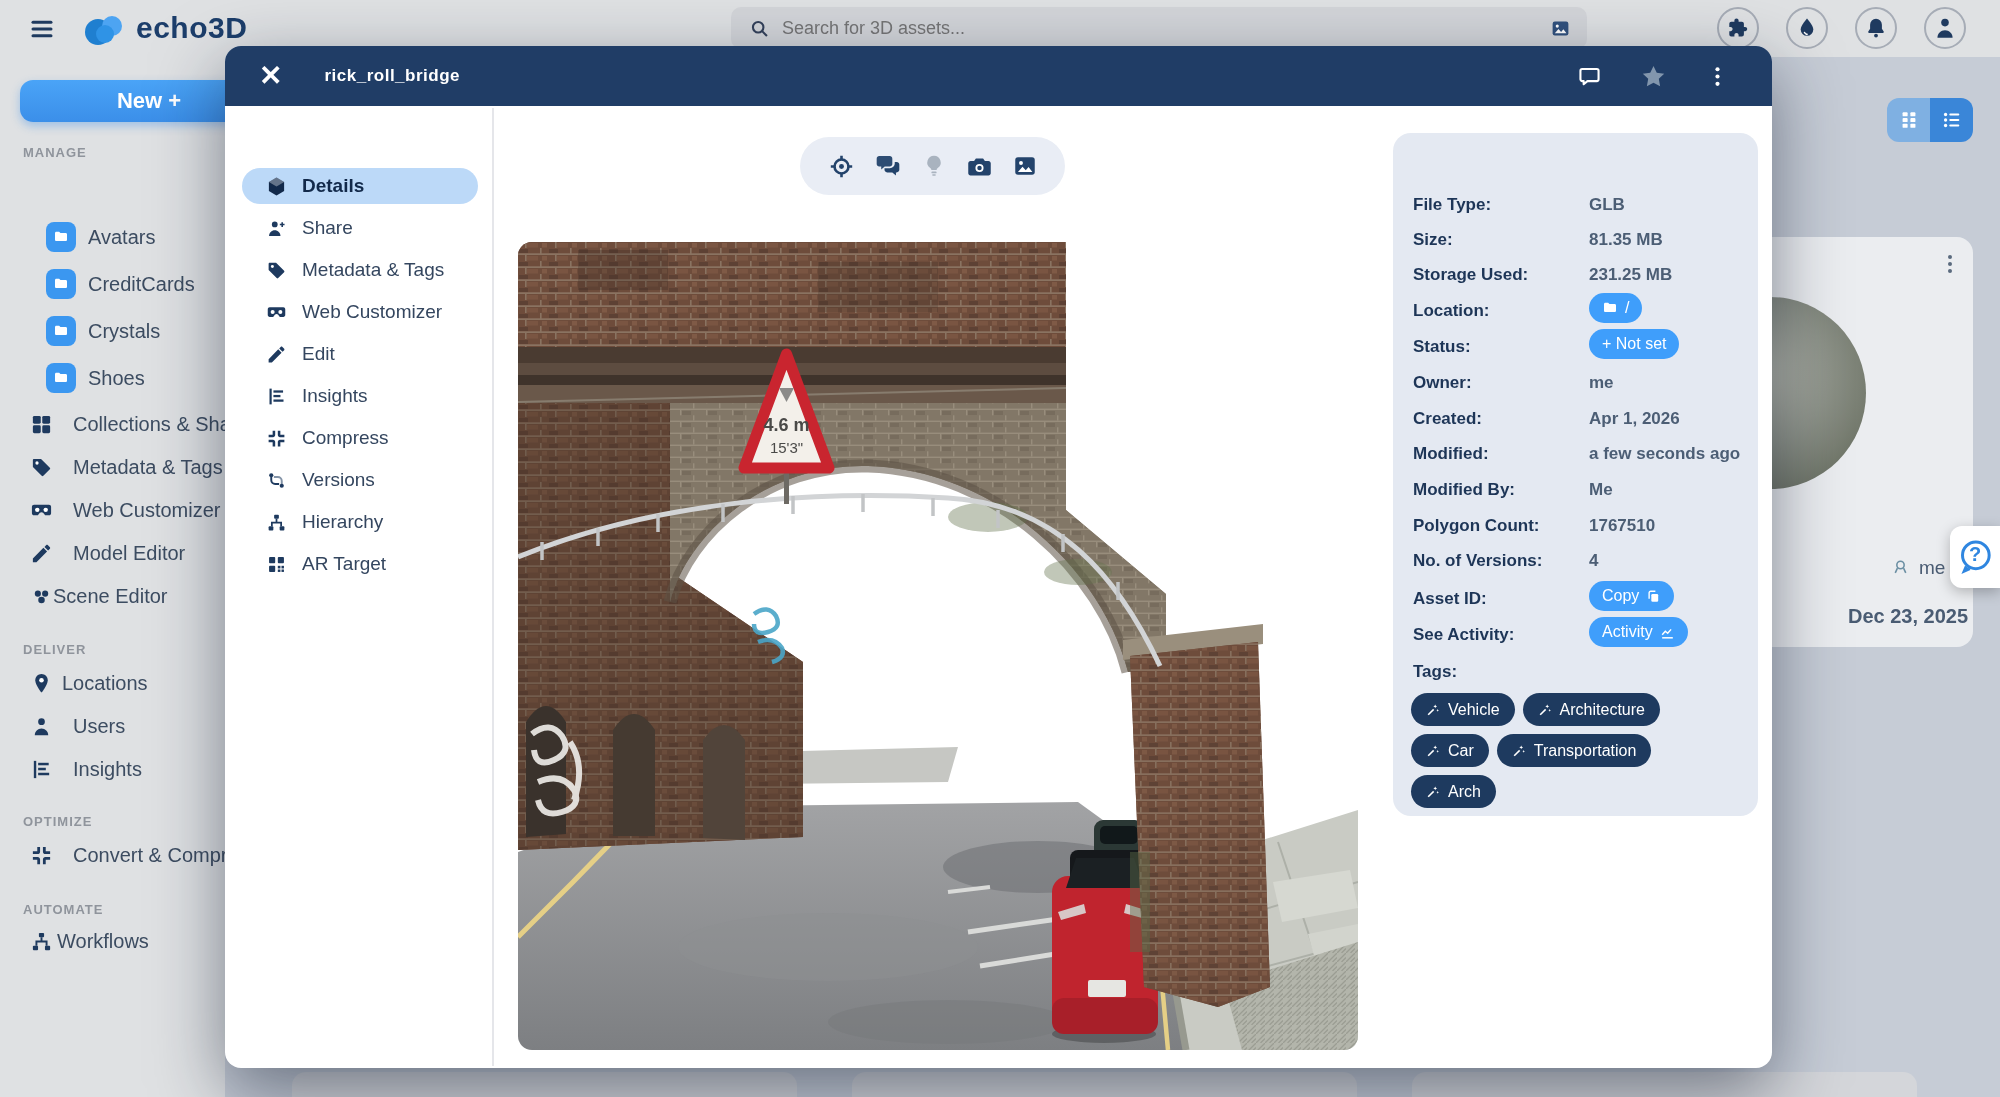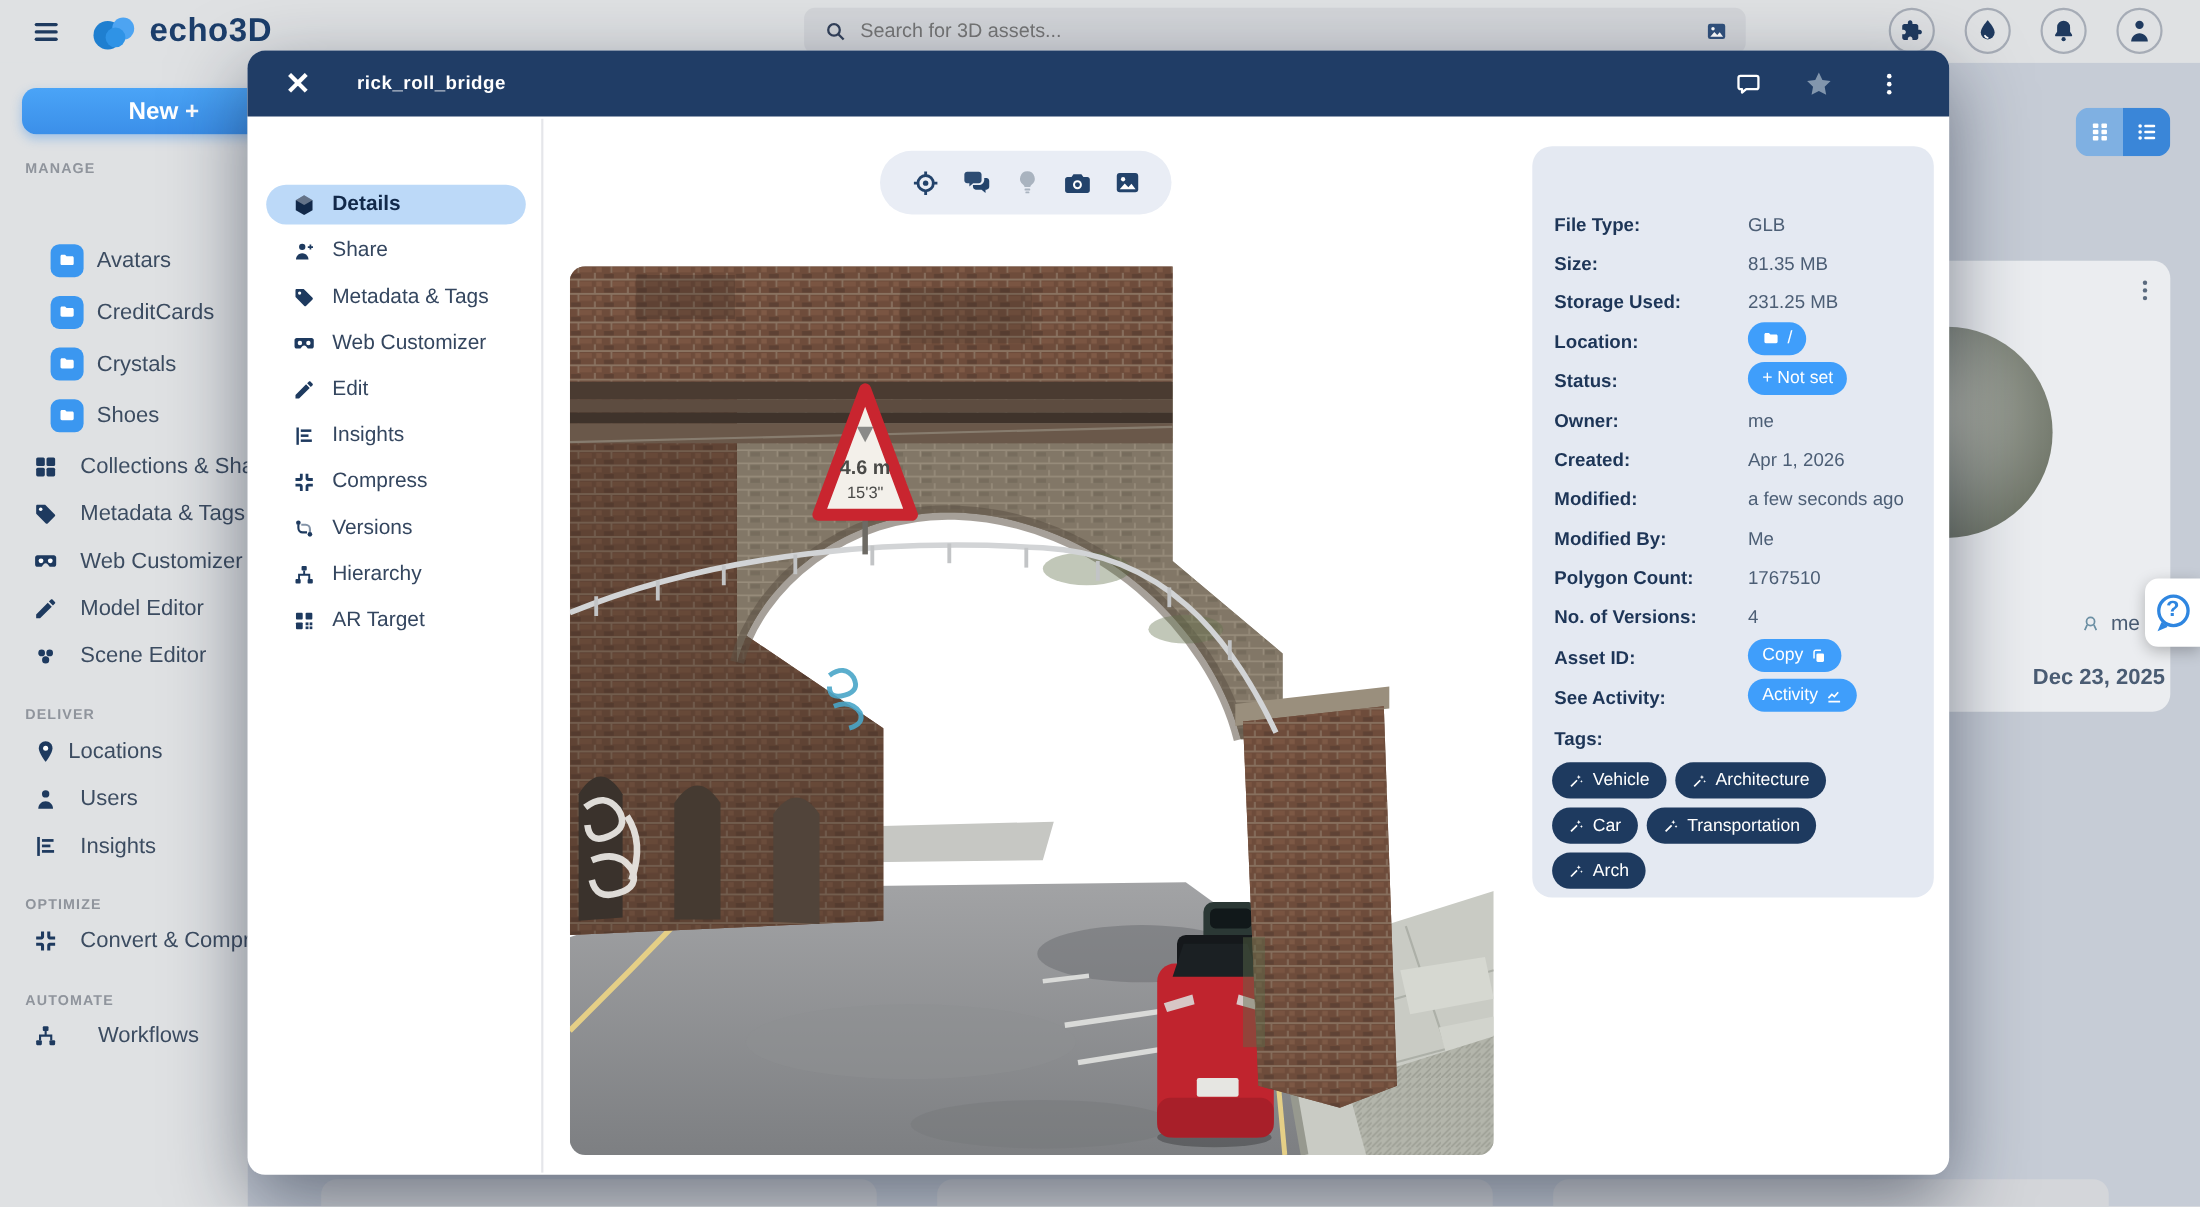--- a/index.html
+++ b/index.html
@@ -21,21 +21,21 @@
   .content-pill{width:250px;height:37px;border-radius:19px;background:#b9d7f3;display:flex;align-items:center;}
   .folder-sq{width:30px;height:30px;border-radius:8px;background:#3b97f0;display:flex;align-items:center;justify-content:center;color:#fff;}
   
   .modal{left:225px;top:46px;width:1547px;height:1022px;background:#ffffff;border-radius:16px;box-shadow:0 24px 70px rgba(15,25,45,.5);z-index:4;}
   .modal-header{left:0;top:0;width:1547px;height:60px;background:#203d66;border-radius:16px 16px 0 0;color:#fff;}
   .mnav-item{height:36px;display:flex;align-items:center;color:#34465f;font-size:19px;cursor:pointer;}
   .mnav-sel{background:#bcd9f8;border-radius:18px;color:#12294a;font-weight:bold;}
   .toolbar-pill{width:265px;height:58px;background:#e9edf5;border-radius:29px;display:flex;align-items:center;justify-content:space-around;padding:0 18px;box-sizing:border-box;}
   .panel{background:#e4e9f2;border-radius:18px;}
   .p-label{color:#1d3557;font-weight:bold;font-size:17px;}
-  .p-value{color:#4c5e75;font-size:17px;}
+  .p-value{color:#4c5e75;font-size:17px;font-weight:bold;}
   .blue-pill{background:#3f9efb;color:#fff;border:none;border-radius:15px;height:30px;display:inline-flex;align-items:center;gap:7px;padding:0 13px;font-size:16px;font-family:"Liberation Sans",sans-serif;cursor:pointer;}
   .tag-pill{background:#1e3a5f;color:#fff;border:none;border-radius:17px;height:33px;display:inline-flex;align-items:center;gap:8px;padding:0 15px;font-size:16px;font-family:"Liberation Sans",sans-serif;cursor:pointer;}
   .divider-v{width:2px;background:#e5e6ea;}
   
   .toggle-wrap{width:86px;height:44px;border-radius:12px;overflow:hidden;display:flex;z-index:2;}
   .bgcard{background:#ebedf0;border-radius:16px;z-index:2;}
   .bottom-card{height:25px;background:#d4d6da;border-radius:14px 14px 0 0;z-index:2;}
   .help-tab{width:50px;height:62px;background:#fff;border-radius:12px 0 0 12px;box-shadow:0 4px 14px rgba(0,0,0,.25);display:flex;align-items:center;justify-content:center;z-index:5;}
   .sphere{width:192px;height:192px;border-radius:50%;
     background:radial-gradient(circle at 42% 40%, #b8bab0 0%, #8f948a 45%, #6f7568 78%, #5e645a 100%);}
@@ -395,21 +395,21 @@
             <use href="#i-goggles"></use>
           </svg></span>
       <span class="side-item">Web Customizer</span>
     </div>
     <div class="abs flex" style="left:30px;top:485px;gap:20px;cursor:pointer;">
       <span style="color:#1e3a5f;"><svg class="ic" width="23" height="23">
             <use href="#i-pencil"></use>
           </svg></span>
       <span class="side-item">Model Editor</span>
     </div>
-    <div class="abs flex" style="left:30px;top:528px;gap:20px;cursor:pointer;">
+    <div class="abs flex" style="left:30px;top:528px;cursor:pointer;">
       <span style="color:#1e3a5f;"><svg class="ic" width="23" height="23">
             <use href="#i-scene"></use>
           </svg></span>
       <span class="side-item">Scene Editor</span>
     </div>
 
     <div class="abs side-label" style="left:23px;top:585px;">DELIVER</div>
     <div class="abs flex" style="left:30px;top:615px;gap:9px;cursor:pointer;">
       <span style="color:#1e3a5f;"><svg class="ic" width="23" height="23">
             <use href="#i-pin"></use>
@@ -431,21 +431,21 @@
 
     <div class="abs side-label" style="left:23px;top:757px;">OPTIMIZE</div>
     <div class="abs flex" style="left:30px;top:787px;gap:20px;cursor:pointer;">
       <span style="color:#1e3a5f;"><svg class="ic" width="23" height="23">
             <use href="#i-compress"></use>
           </svg></span>
       <span class="side-item">Convert &amp; Compress</span>
     </div>
 
     <div class="abs side-label" style="left:23px;top:845px;">AUTOMATE</div>
-    <div class="abs flex" style="left:30px;top:873px;gap:36px;cursor:pointer;">
+    <div class="abs flex" style="left:30px;top:873px;gap:4px;cursor:pointer;">
       <span style="color:#1e3a5f;"><svg class="ic" width="23" height="23">
             <use href="#i-sitemap"></use>
           </svg></span>
       <span class="side-item">Workflows</span>
     </div>
   </div>
 
   <div class="abs modal">
 
     <div class="abs modal-header flex">

